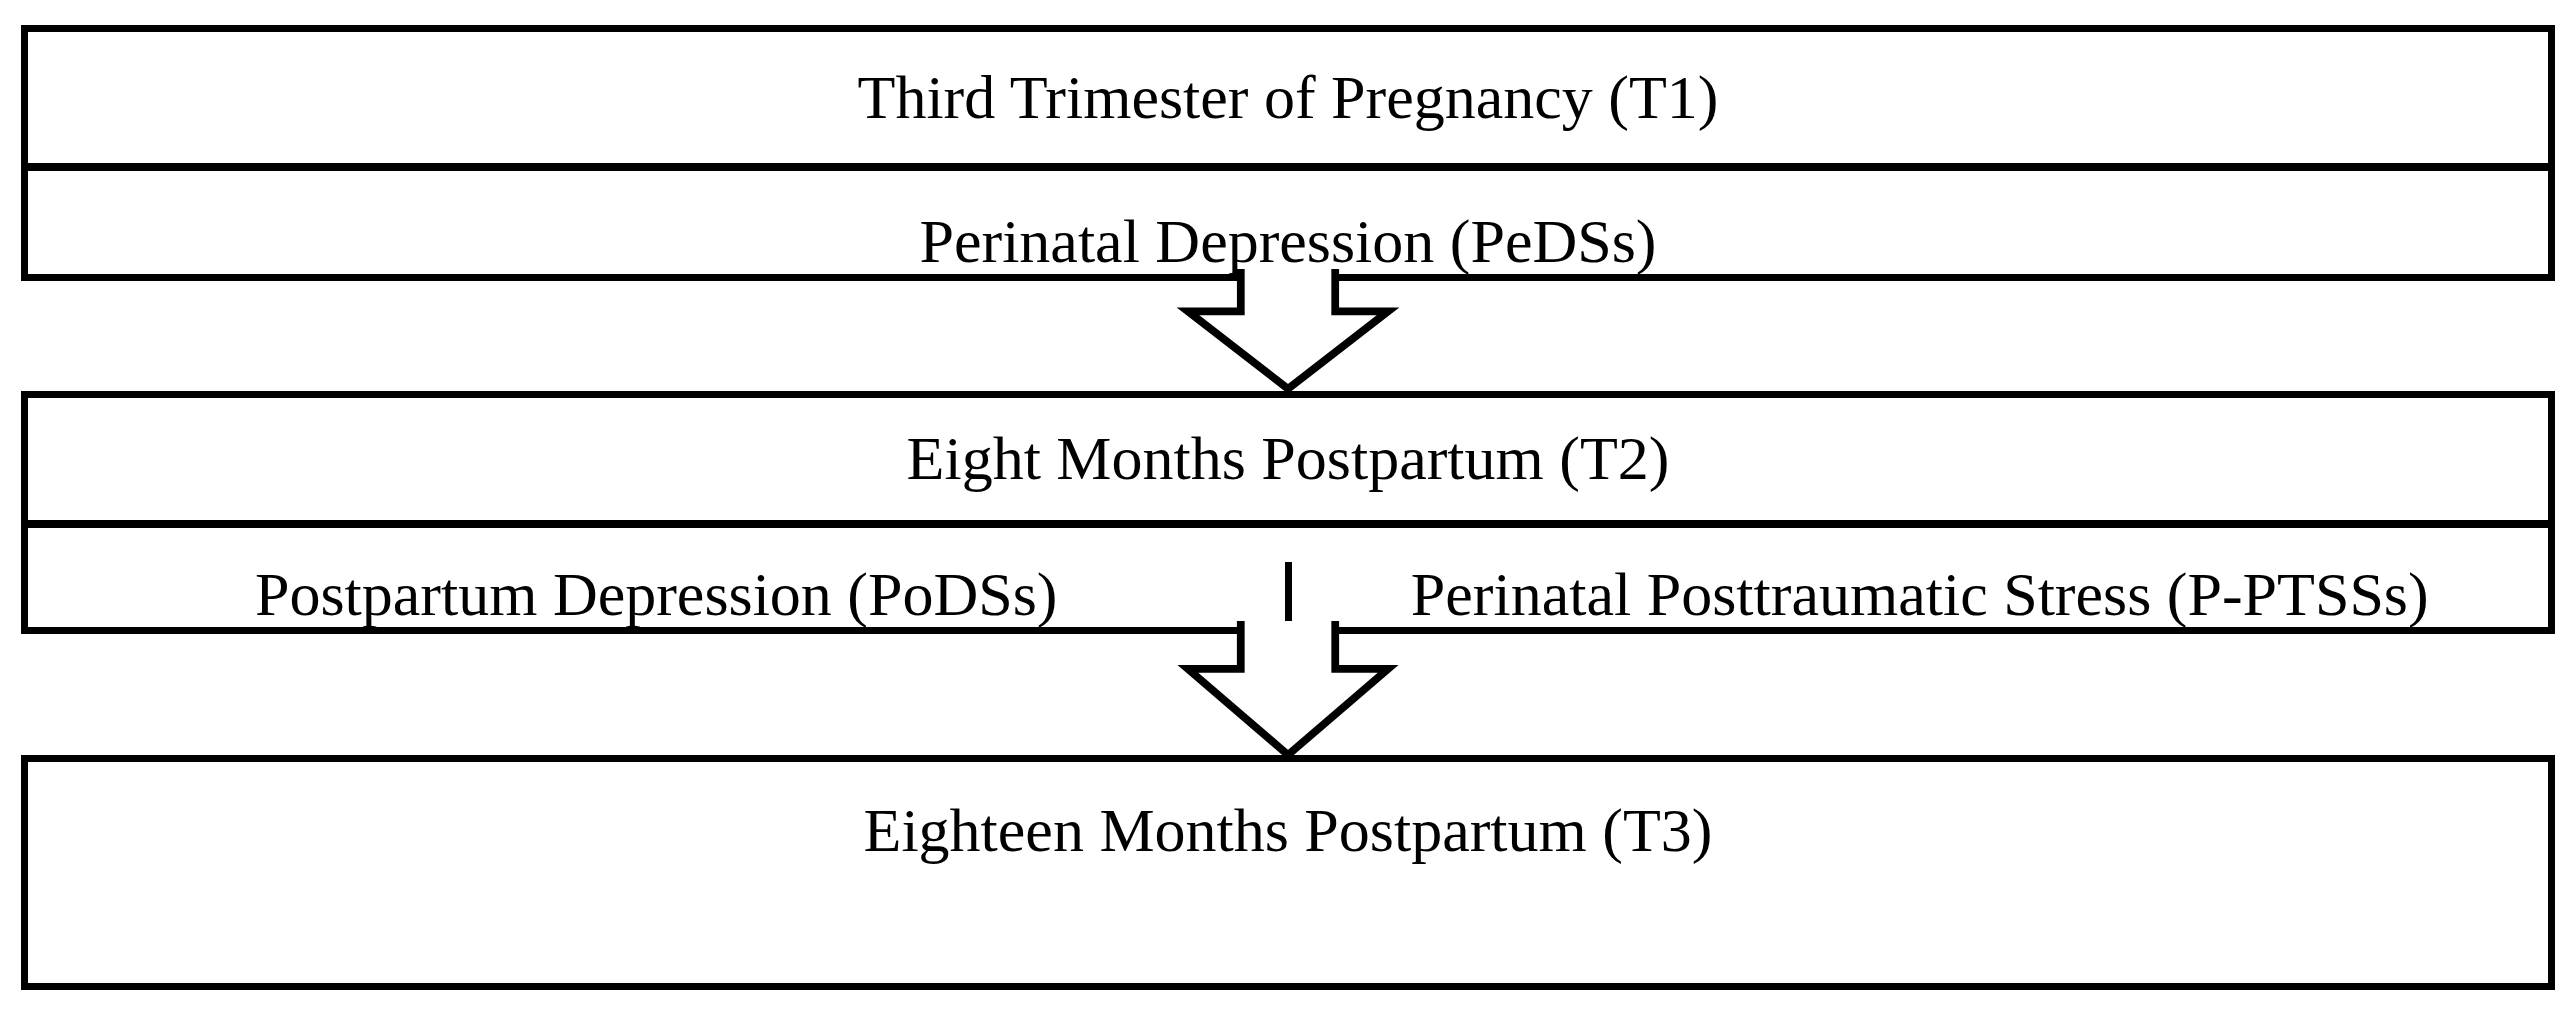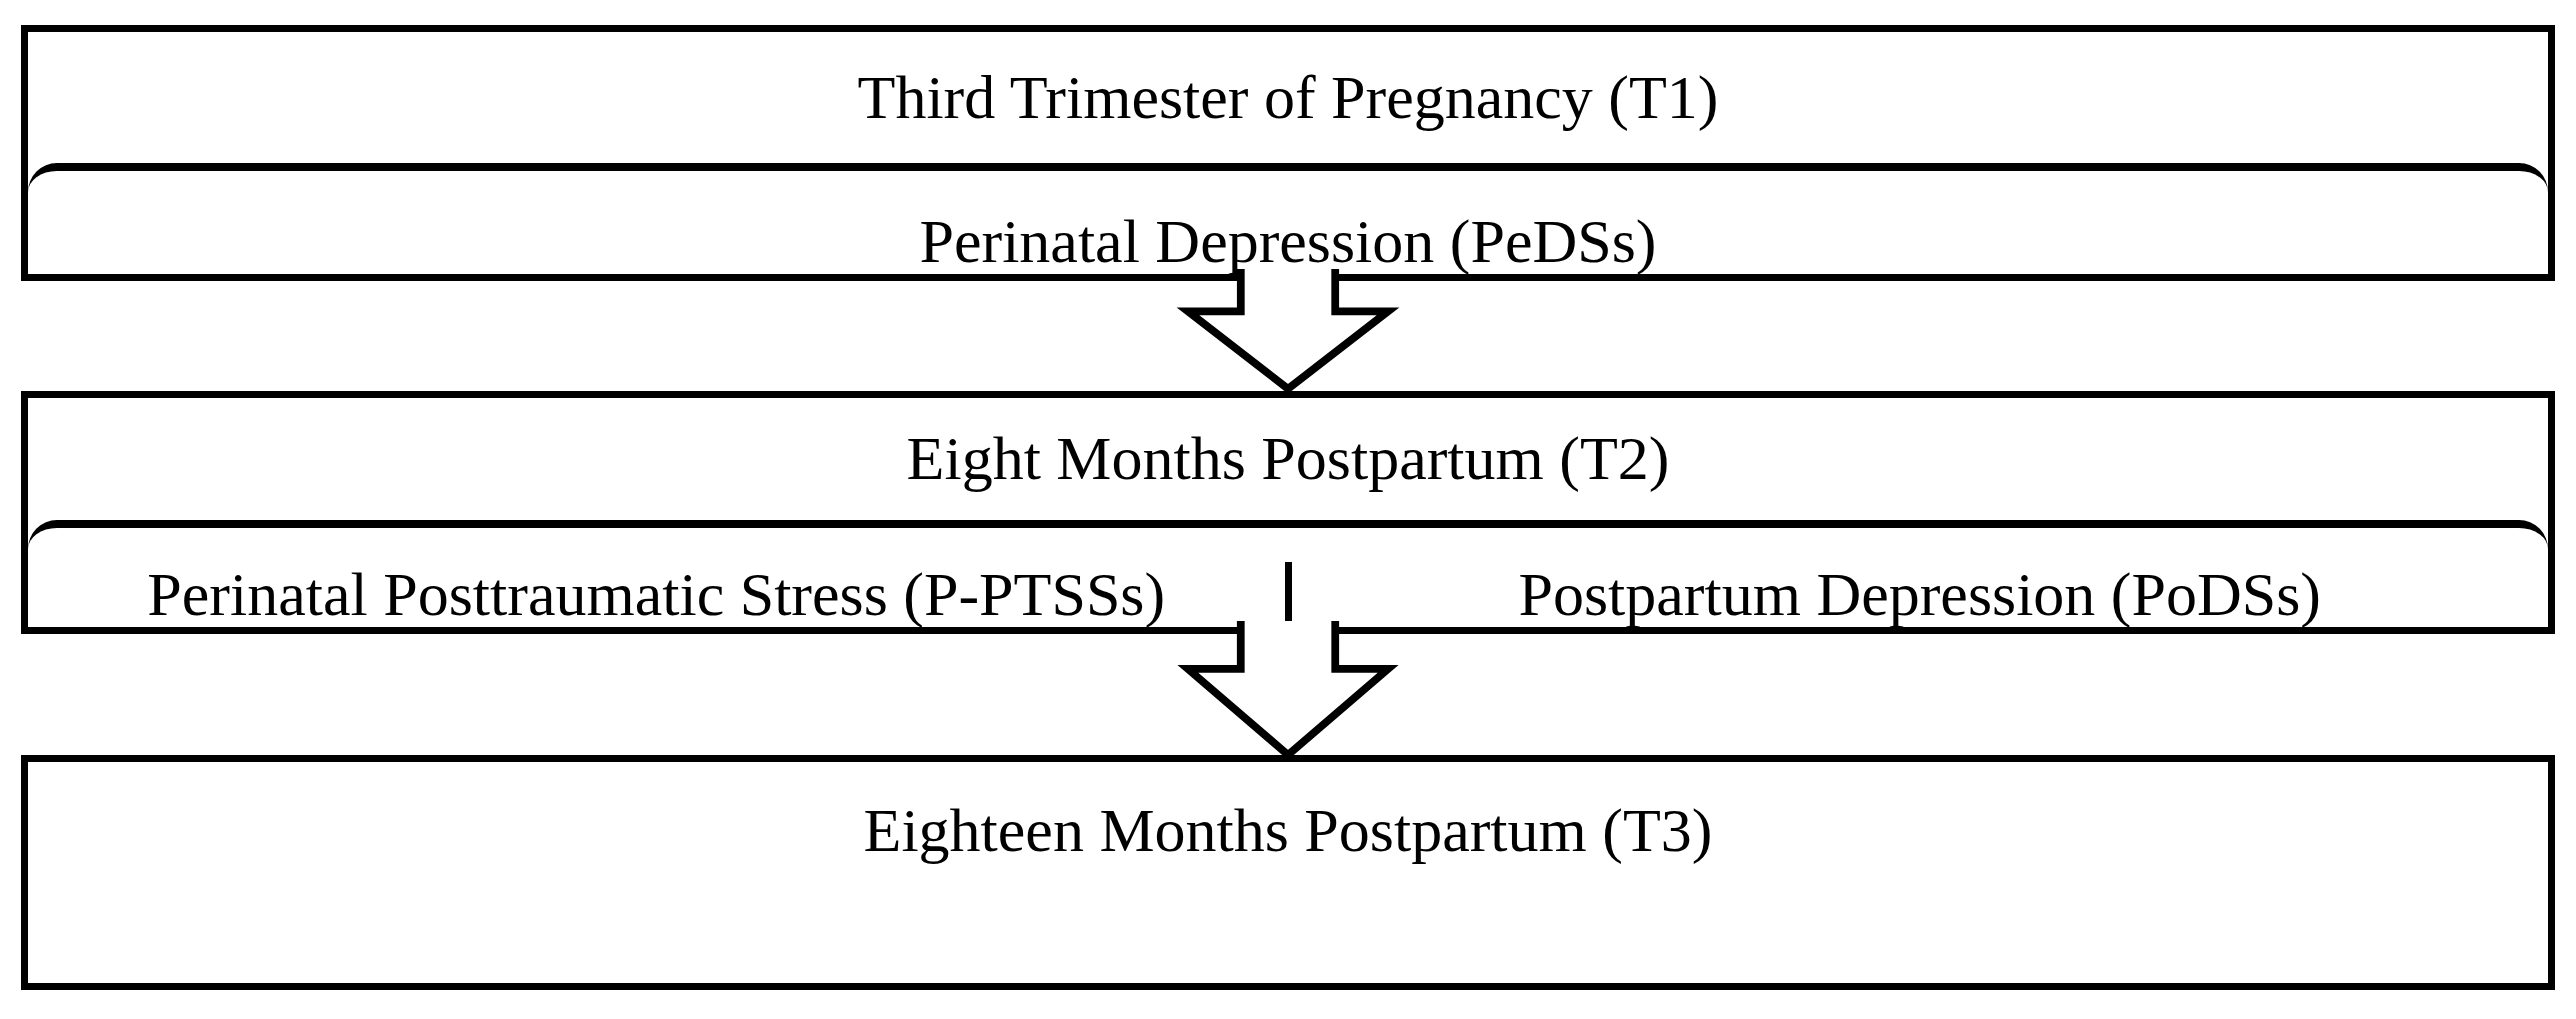--- a/index.html
+++ b/index.html
@@ -30,21 +30,20 @@
     display: flex;
     flex-direction: column;
   }
   .stage .row {
     display: flex;
     align-items: center;
     justify-content: center;
     font-size: 62px;
     line-height: 1.05;
     white-space: nowrap;
-    border-radius: 29px;
   }
   .stage .row.second {
     border-top: 8.5px solid #000000;
     flex: 1;
     align-items: flex-end;
   }
   #stage-t1 { top: 25px;  height: 256px; }
   #stage-t1 .row.header { height: 131px; }
   #stage-t2 { top: 391px; height: 243px; }
   #stage-t2 .row.header { height: 122px; }
@@ -97,24 +96,24 @@
   <svg class="arrow" id="arrow-1" viewBox="0 0 300 176" xmlns="http://www.w3.org/2000/svg" aria-hidden="true">
     <path d="M83 0 L83 60 L8 60 L150 170 L292 60 L217 60 L217 0"></path>
   </svg>
 
   <section class="stage" id="stage-t2">
     <div class="row header">
       <span>Eight Months Postpartum (T2)</span>
     </div>
     <div class="row second split">
       <div class="cell">
-        <span>Perinatal Posttraumatic Stress (P-PTSSs)</span>
+        <span>Postpartum Depression (PoDSs)</span>
       </div>
       <div class="cell">
-        <span>Postpartum Depression (PoDSs)</span>
+        <span>Perinatal Posttraumatic Stress (P-PTSSs)</span>
       </div>
     </div>
   </section>
 
   <svg class="arrow" id="arrow-2" viewBox="0 0 300 200" xmlns="http://www.w3.org/2000/svg" aria-hidden="true">
     <path d="M83 0 L83 68 L8 68 L150 190 L292 68 L217 68 L217 0"></path>
   </svg>
 
   <section class="stage" id="stage-t3">
     <div class="row header">

